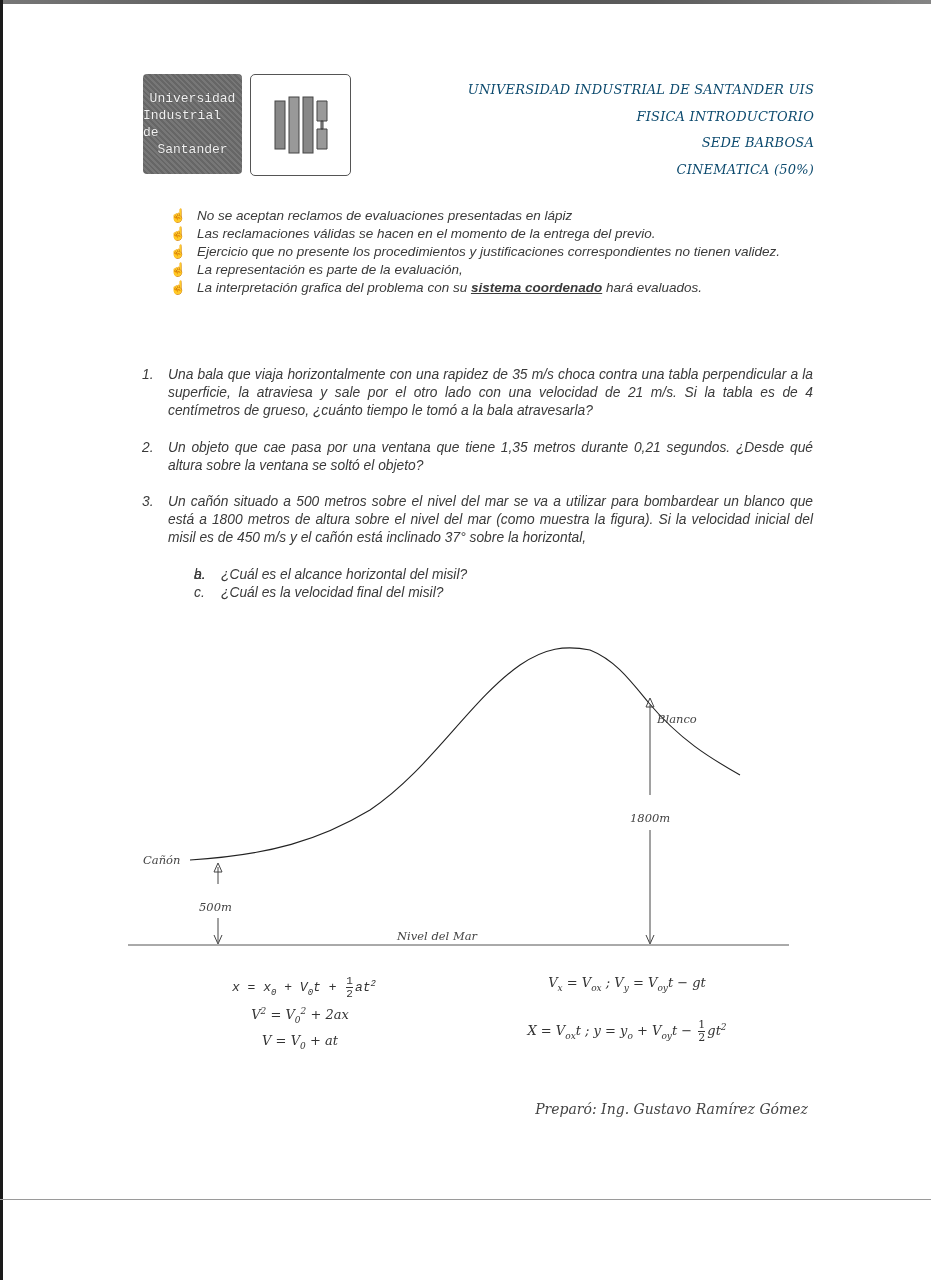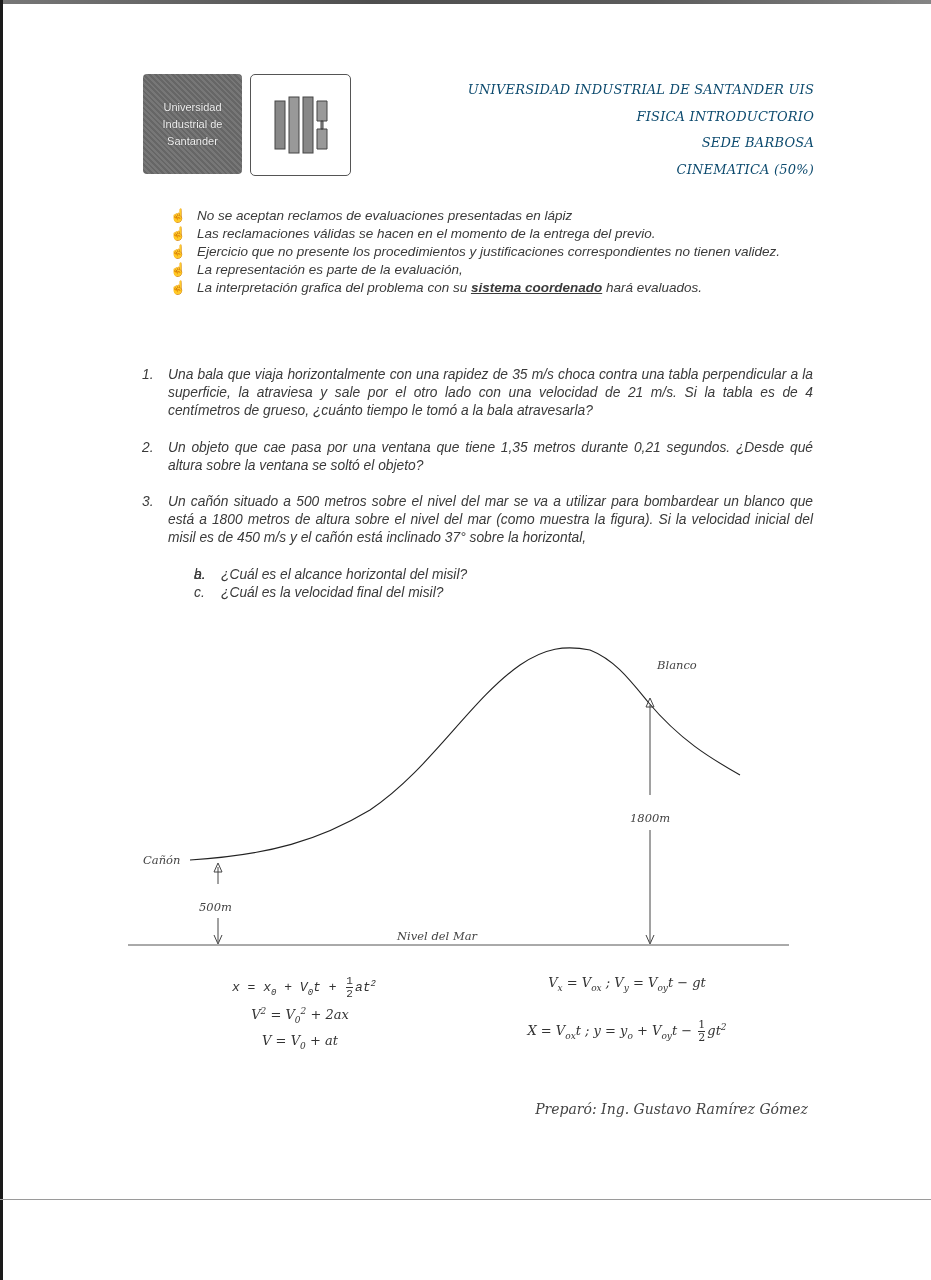--- a/index.html
+++ b/index.html
@@ -13,21 +13,21 @@
     background: linear-gradient(90deg, #555 0%, #222 40%, #333 70%, #666 100%); opacity: .8; }
   .scan-edge-left { position: absolute; left: 0; top: 0; width: 3px; height: 1280px; background: #1a1a1a; }
   .scan-line-bottom { position: absolute; left: 0; top: 1199px; width: 931px; height: 1px; background: #9a9a9a; }
 
   .logo-left {
     position: absolute; left: 143px; top: 74px; width: 99px; height: 100px;
     background: #6e6e6e; border-radius: 4px;
     background-image: repeating-linear-gradient(45deg, #777 0 2px, #666 2px 4px);
     display: flex; flex-direction: column; align-items: center; justify-content: center;
   }
-  .logo-left span { color: #f2f2f2; font-family: Liberation Sans, sans-serif; font-size: 11px; line-height: 17px; text-shadow: 0 0 1px #333; }
+  .logo-left span { color: #f2f2f2; font-family: Liberation Mono, monospace; font-size: 13px; line-height: 17px; text-shadow: 0 0 1px #333; }
   .logo-right {
     position: absolute; left: 250px; top: 74px; width: 99px; height: 100px;
     border: 1px solid #555; border-radius: 5px; background: #fff;
   }
   .logo-right svg { position: absolute; left: 22px; top: 20px; }
 
   .header-lines { position: absolute; right: 117px; top: 80px; text-align: right;
     font-family: "DejaVu Serif", serif; font-style: italic; font-size: 13px; color: #0c4a6e; }
   .header-lines div { height: 26.5px; line-height: 20px; letter-spacing: 0.2px; }
 
@@ -147,21 +147,21 @@
   <line x1="218" y1="918" x2="218" y2="942" stroke="#444" stroke-width="1"></line>
   <path d="M214 935 L218 944 L222 935" fill="none" stroke="#444" stroke-width="1"></path>
 
   <line x1="650" y1="705" x2="650" y2="795" stroke="#444" stroke-width="1"></line>
   <path d="M646 707 L650 698 L654 707 Z" fill="none" stroke="#444" stroke-width="1"></path>
   <line x1="650" y1="830" x2="650" y2="942" stroke="#444" stroke-width="1"></line>
   <path d="M646 935 L650 944 L654 935" fill="none" stroke="#444" stroke-width="1"></path>
 </svg>
 <div class="diag-label" style="left:143px; top:853px;">Cañón</div>
 <div class="diag-label" style="left:199px; top:900px;">500m</div>
-<div class="diag-label" style="left:657px; top:658px;">Blanco</div>
+<div class="diag-label" style="left:657px; top:712px;">Blanco</div>
 <div class="diag-label" style="left:630px; top:811px;">1800m</div>
 <div class="diag-label" style="left:397px; top:929px;">Nivel del Mar</div>
 
 <div class="formulas" style="left:240px; top:975px; text-align:center; width:120px;">
   <div class="f" style="margin-left:-8px;font-family:Liberation Mono, monospace;"><span>x = x</span><sub>0</sub><span> + V</span><sub>0</sub><span>t + </span><span class="frac"><div>1</div><div class="bar">2</div></span><span>at</span><sup>2</sup></div>
   <div class="f" style="margin-top:6px;"><span>V</span><sup>2</sup><span> = V</span><sub>0</sub><sup>2</sup><span> + 2ax</span></div>
   <div class="f" style="margin-top:8px;"><span>V = V</span><sub>0</sub><span> + at</span></div>
 </div>
 
 <div class="formulas" style="left:517px; top:975px; text-align:center; width:220px;">

